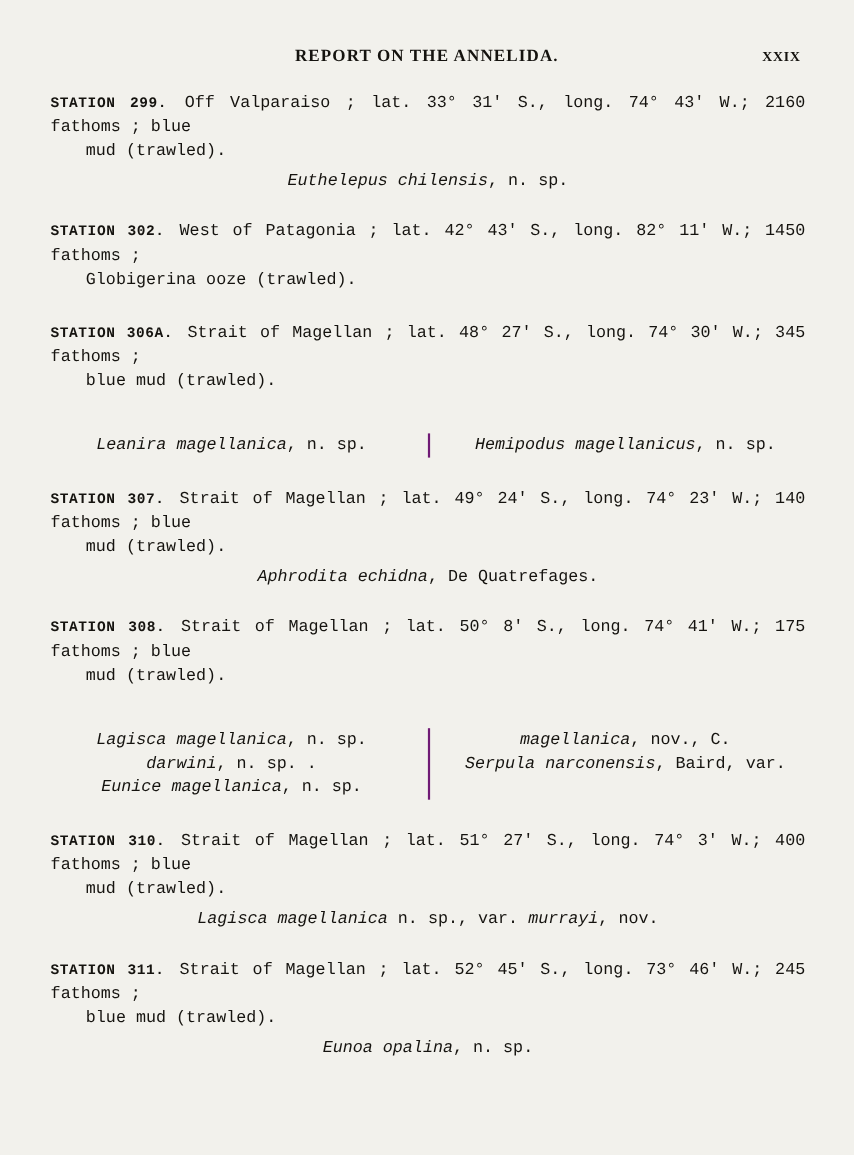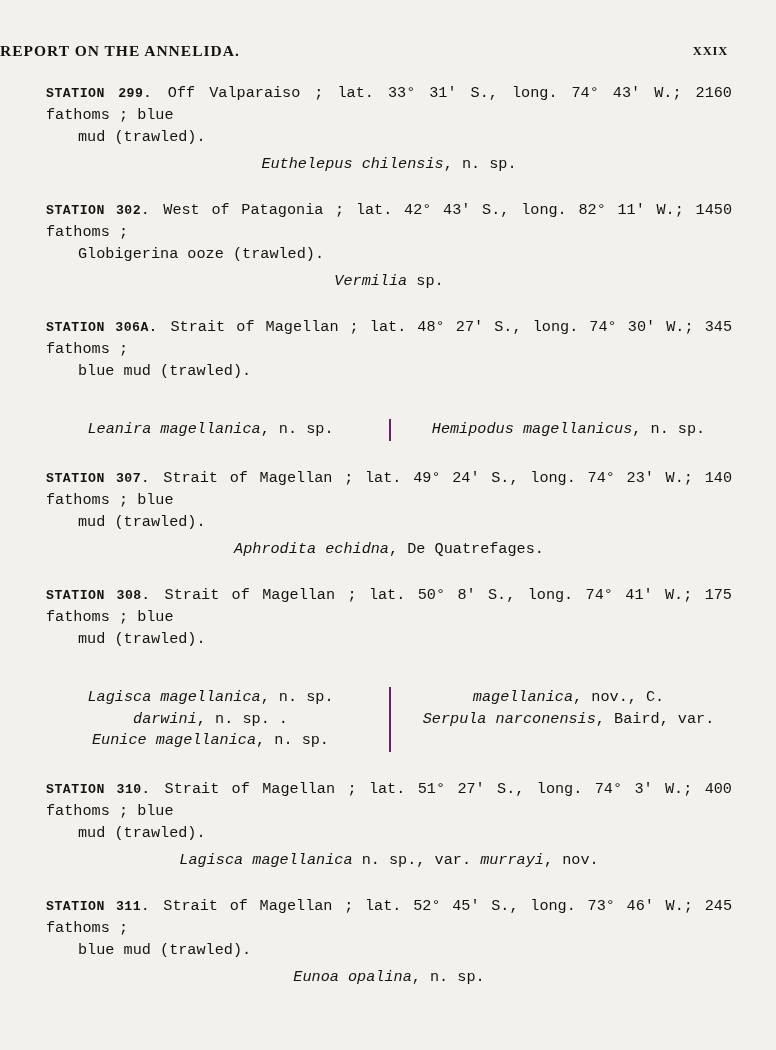--- a/index.html
+++ b/index.html
@@ -20,20 +20,21 @@
     width: 776px;
     height: 1050px;
     box-sizing: border-box;
     padding: 0;
   }
   .header {
     position: absolute;
     top: 42px;
     left: 0;
     width: 776px;
+    text-align: center;
   }
   .header .running-title {
     font-size: 15.5px;
     letter-spacing: 1.0px;
     font-variant: small-caps;
     text-transform: uppercase;
     font-weight: 600;
   }
   .folio {
     position: absolute;
@@ -129,23 +130,20 @@
         <span class="ital">Euthelepus chilensis</span><span>, n. sp.</span>
       </div>
     </div>
 
     <div class="entry gap-1">
       <div class="entry-text">
         <span class="station">Station 302.</span>
         <span>West of Patagonia ; lat. 42° 43′ S., long. 82° 11′ W.; 1450 fathoms ;</span>
         <span class="cont">Globigerina ooze (trawled).</span>
       </div>
-      <div class="species-single">
-        <span class="ital">Vermilia</span><span> sp.</span>
-      </div>
     </div>
 
     <div class="entry gap-1">
       <div class="entry-text">
         <span class="station">Station 306a.</span>
         <span>Strait of Magellan ; lat. 48° 27′ S., long. 74° 30′ W.; 345 fathoms ;</span>
         <span class="cont">blue mud (trawled).</span>
       </div>
       <div class="species-cols">
         <div class="col left">

